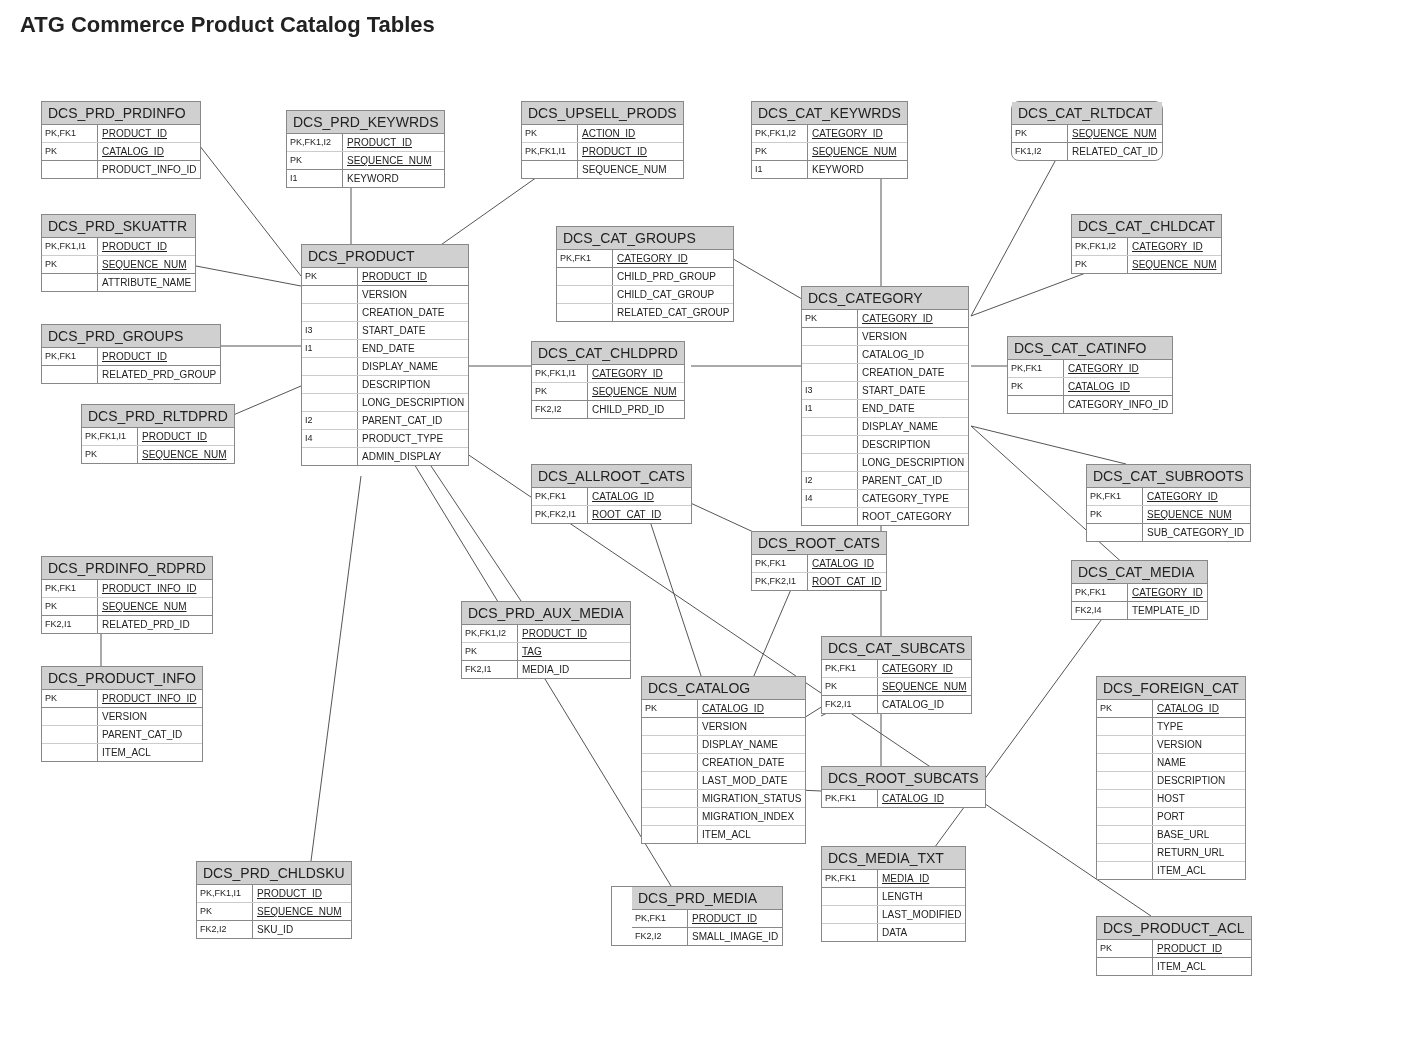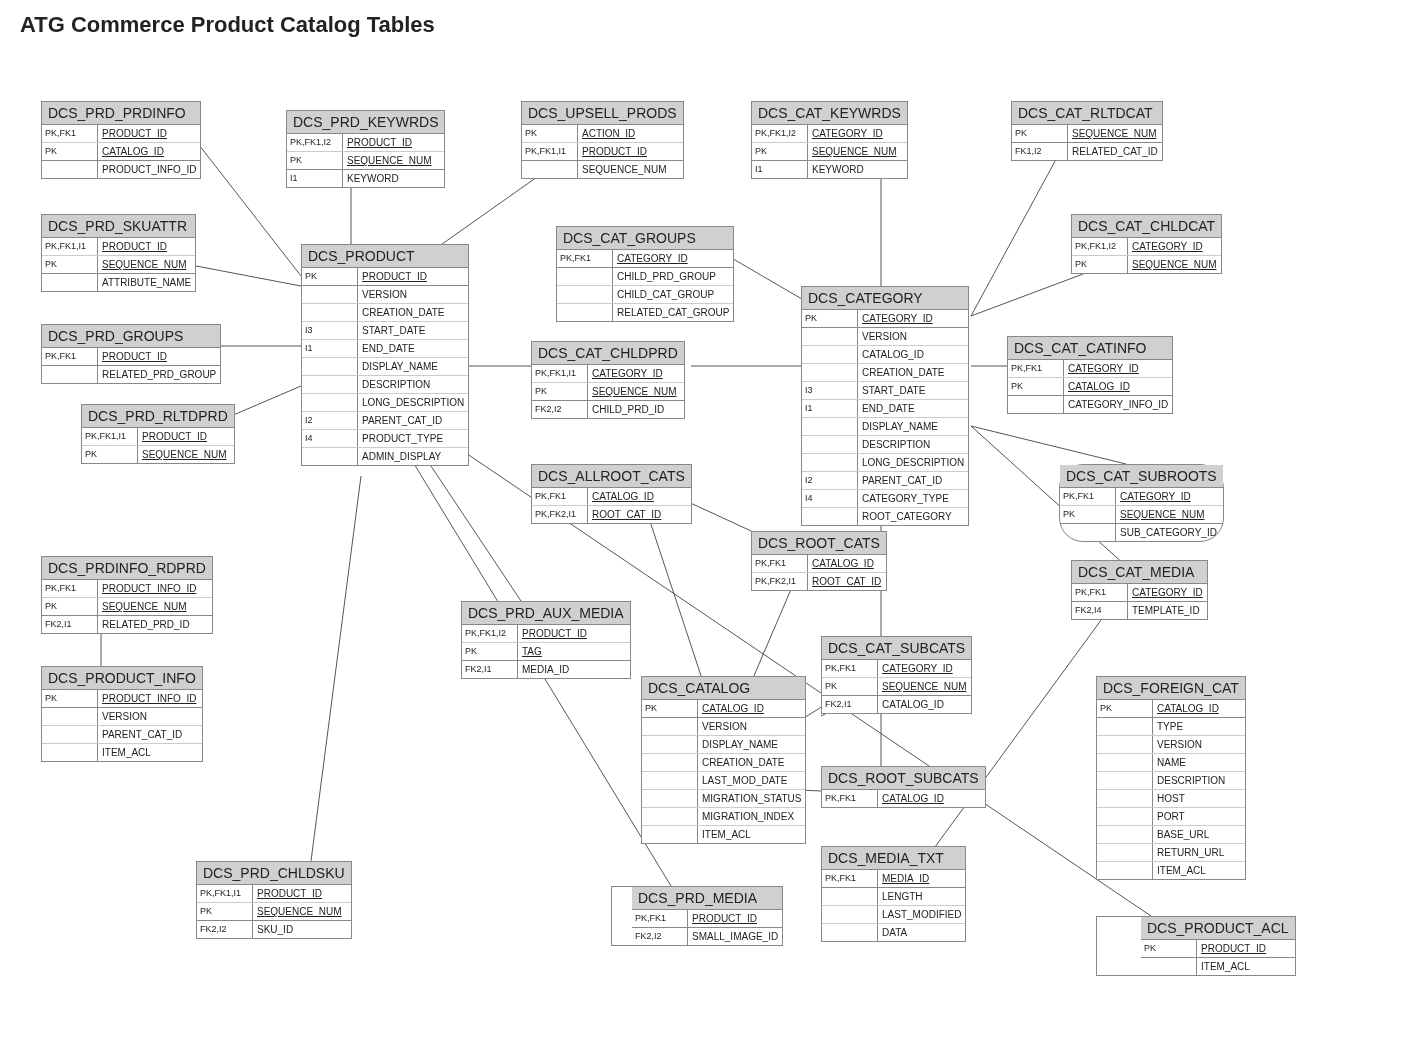--- a/index.html
+++ b/index.html
@@ -208,21 +208,21 @@
         <div class="row separator">
           <div class="key-col">PK</div>
           <div class="field-col"><span class="underline">SEQUENCE_NUM</span></div>
         </div>
         <div class="row">
           <div class="key-col">I1</div>
           <div class="field-col">KEYWORD</div>
         </div>
       </div>
     </div>
-    <div class="db-table" style="left: 1000px; top: 55px;">
+    <div class="db-table" style="left: 1000px; top: 55px; border-radius: 8px;">
       <div class="table-title">DCS_CAT_RLTDCAT</div>
       <div class="table-body">
         <div class="row separator">
           <div class="key-col">PK</div>
           <div class="field-col"><span class="underline">SEQUENCE_NUM</span></div>
         </div>
         <div class="row">
           <div class="key-col">FK1,I2</div>
           <div class="field-col">RELATED_CAT_ID</div>
         </div>
@@ -447,21 +447,21 @@
         <div class="row">
           <div class="key-col">PK,FK1</div>
           <div class="field-col"><span class="underline">CATALOG_ID</span></div>
         </div>
         <div class="row">
           <div class="key-col">PK,FK2,I1</div>
           <div class="field-col"><span class="underline">ROOT_CAT_ID</span></div>
         </div>
       </div>
     </div>
-    <div class="db-table" style="left: 1048px; top: 418px; border-radius: 24px;">
+    <div class="db-table" style="left: 1075px; top: 418px;">
       <div class="table-title">DCS_CAT_SUBROOTS</div>
       <div class="table-body">
         <div class="row">
           <div class="key-col">PK,FK1</div>
           <div class="field-col"><span class="underline">CATEGORY_ID</span></div>
         </div>
         <div class="row separator">
           <div class="key-col">PK</div>
           <div class="field-col"><span class="underline">SEQUENCE_NUM</span></div>
         </div>
@@ -704,21 +704,21 @@
         <div class="row">
           <div class="key-col"></div>
           <div class="field-col">LAST_MODIFIED</div>
         </div>
         <div class="row">
           <div class="key-col"></div>
           <div class="field-col">DATA</div>
         </div>
       </div>
     </div>
-    <div class="db-table" style="left: 1085px; top: 870px; padding-left: 44px;">
+    <div class="db-table" style="left: 1085px; top: 870px;">
       <div class="table-title">DCS_PRODUCT_ACL</div>
       <div class="table-body">
         <div class="row separator">
           <div class="key-col">PK</div>
           <div class="field-col"><span class="underline">PRODUCT_ID</span></div>
         </div>
         <div class="row">
           <div class="key-col"></div>
           <div class="field-col">ITEM_ACL</div>
         </div>

